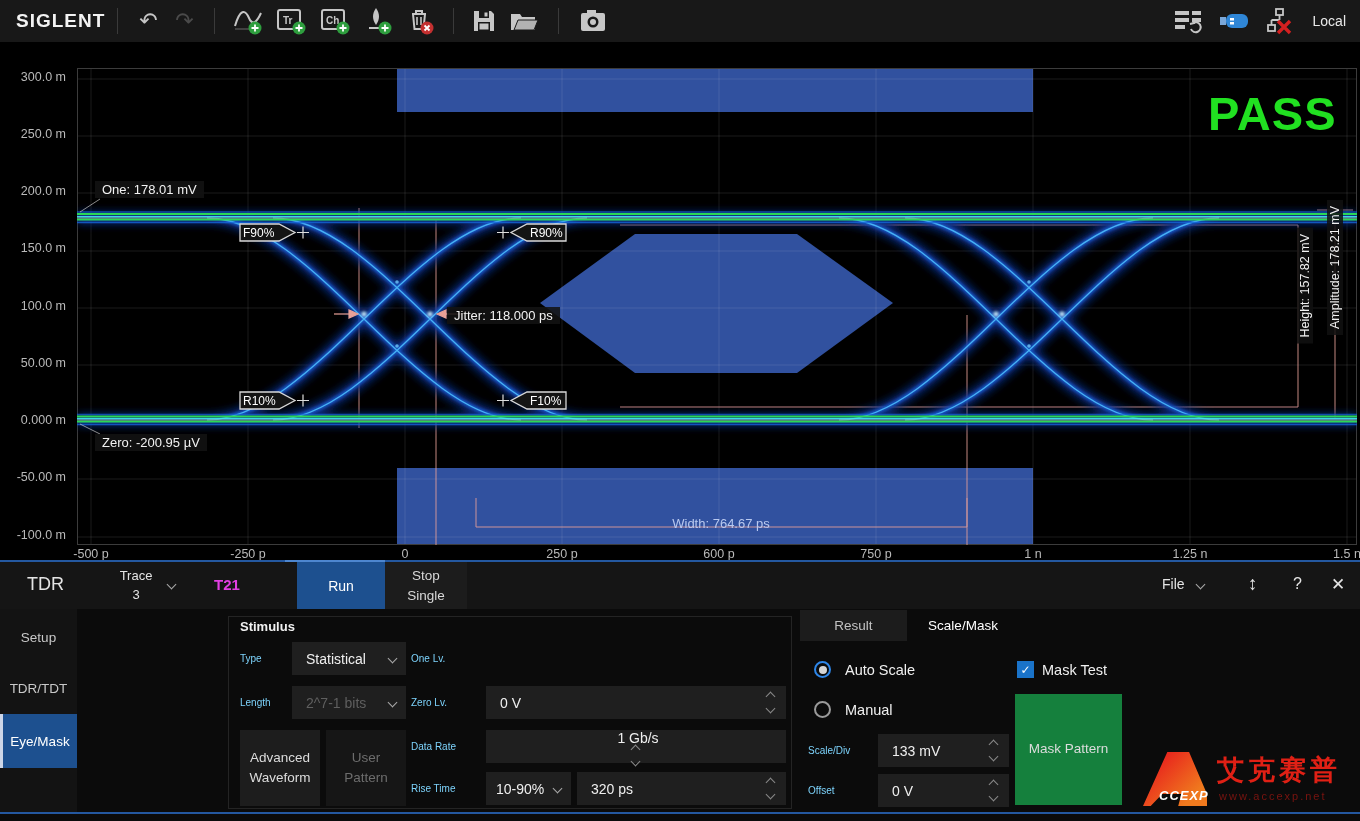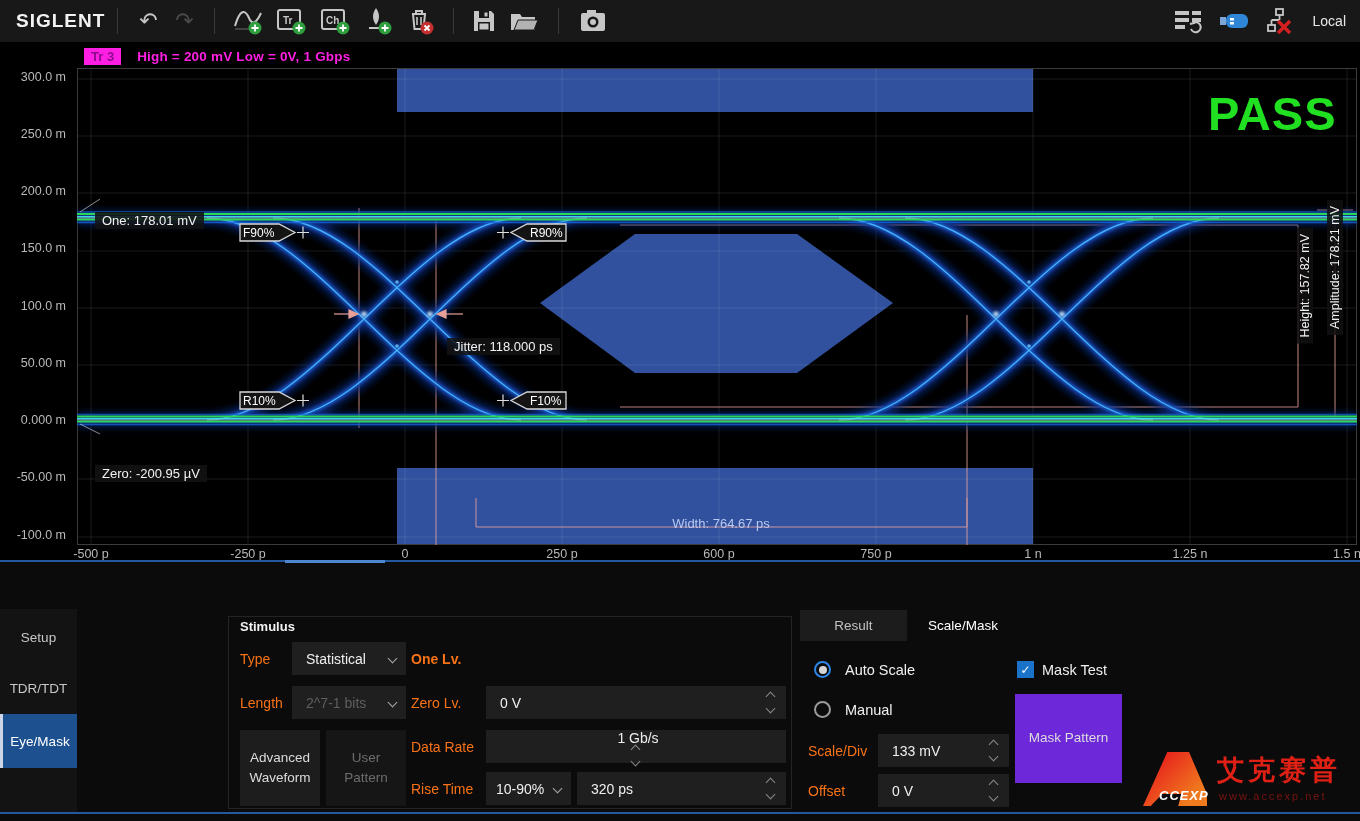--- a/index.html
+++ b/index.html
@@ -16,21 +16,21 @@
   .tspacer { flex:1; }
   .local { color:#e8e8e8; font-size:14px; margin:0 14px 0 10px; }
 
   
   .plot-wrap { position:absolute; top:42px; left:0; width:1360px; height:518px; background:#000; overflow:hidden; }
   .trace-info { position:absolute; top:3px; left:84px; height:22px; display:flex; align-items:center; z-index:6; }
   .trace-badge { background:#ff1fe3; color:#8b0b8b; font-weight:bold; font-size:13px; padding:1px 7px; }
   .trace-settings { color:#ff1fe3; font-size:13.5px; margin-left:16px; font-weight:bold; letter-spacing:.2px; }
   .ytick { position:absolute; left:0; width:66px; text-align:right; color:#b9b9b9; font-size:12.5px; z-index:4; }
   .xtick { position:absolute; top:505px; width:70px; text-align:center; color:#b9b9b9; font-size:12.5px; z-index:4; }
-  .ann { position:absolute; color:#f2f2f2; font-size:13px; background:rgba(18,18,18,.88); padding:1px 7px; z-index:5; white-space:nowrap;margin-top:31px; }
+  .ann { position:absolute; color:#f2f2f2; font-size:13px; background:rgba(18,18,18,.88); padding:1px 7px; z-index:5; white-space:nowrap; }
   .ann-width { position:absolute; color:#b9c9f0; font-size:13px; z-index:5; text-align:center; background:transparent; }
   .vann { position:absolute; writing-mode:vertical-rl; transform:rotate(180deg); color:#f2f2f2; font-size:12.5px; background:rgba(16,16,16,.85); padding:6px 1px; z-index:5; white-space:nowrap; }
   .pass { position:absolute; left:1208px; top:44px; color:#21e021; font-size:47px; font-weight:bold; letter-spacing:1px; z-index:6; }
 
   
   .panel { position:absolute; top:560px; left:0; width:1360px; height:261px; background:#0b0b0b; border-top:2px solid #2458a0; }
   .panel-glow { position:absolute; top:-2px; left:285px; width:100px; height:3px; background:#4d86cf; }
   .titlebar { position:absolute; top:0; left:0; width:1360px; height:47px; background:#151515; }
   .tb-abs { position:absolute; color:#e4e4e4; }
   .chev { display:inline-block; width:7px; height:7px; border-right:1.6px solid #aaa; border-bottom:1.6px solid #aaa; transform:rotate(45deg); }
@@ -39,21 +39,21 @@
   .stop-btn span { width:56px; line-height:1.45; }
 
   .sidebar { position:absolute; top:47px; left:0; width:77px; height:205px; background:#131313; }
   .side-item { position:absolute; left:0; width:77px; display:flex; align-items:center; justify-content:center; color:#c8c8c8; font-size:13.5px; cursor:pointer; }
   .side-item.sel { background:#1d508f; color:#fff; border-left:3px solid #cdd6e8; }
 
   .groupbox { position:absolute; border:1px solid #242424; }
   .group-label { position:absolute; left:11px; top:2px; color:#f0f0f0; font-size:13px; font-weight:bold; }
   .pbtn { position:absolute; background:#1d1d1d; color:#dcdcdc; font-size:13.5px; display:flex; align-items:center; justify-content:center; text-align:center; cursor:pointer; line-height:1.5; }
   .pbtn.dim { background:#161616; color:#6d6d6d; }
-  .plabel { position:absolute; color:#f97316; font-size:14px; height:33px; display:flex; align-items:center; }
+  .plabel { position:absolute; color:#7dd3fc; font-size:10px; height:33px; display:flex; align-items:center; }
   .field { position:absolute; height:33px; background:#1f1f1f; color:#efefef; font-size:14px; display:flex; align-items:center; padding:0 10px; cursor:pointer; }
   .field .val { flex:1; padding-left:4px; }
   .field.dim .val { color:#5f5f5f; }
   .spinch { display:flex; flex-direction:column; gap:5px; align-items:center; margin-right:2px; }
   .spinch .chev { border-color:#8a8a8a; }
   .chev.up { transform:rotate(-135deg); }
 
   .tab { position:absolute; top:48px; height:31px; display:flex; align-items:center; justify-content:center; font-size:13.5px; cursor:pointer; }
   .radio { position:absolute; width:17px; height:17px; border-radius:50%; border:2px solid #9a9a9a; display:flex; align-items:center; justify-content:center; cursor:pointer; }
   .radio.sel { border-color:#2e86e8; }
@@ -173,24 +173,20 @@
         <rect x="3" y="18" width="7" height="6" stroke="#c6c6c6" stroke-width="1.8" fill="none"></rect>
         <path d="M14.5,8 V13 M14.5,13 H6.5 M6.5,13 V18" stroke="#c6c6c6" stroke-width="1.8" fill="none"></path>
         <path d="M13,14 L25,26 M25,14 L13,26" stroke="#d42020" stroke-width="3.4"></path>
       </svg>
     </div>
     <div class="local">Local</div>
   </div>
 
   <div class="plot-wrap">
 
-    <div class="trace-info">
-      <span class="trace-badge">Tr 3</span>
-      <span class="trace-settings">High = 200 mV  Low = 0V,  1 Gbps</span>
-    </div>
 
     <div class="ytick" style="top:28px">300.0 m</div>
     <div class="ytick" style="top:85px">250.0 m</div>
     <div class="ytick" style="top:142px">200.0 m</div>
     <div class="ytick" style="top:199px">150.0 m</div>
     <div class="ytick" style="top:257px">100.0 m</div>
     <div class="ytick" style="top:314px">50.00 m</div>
     <div class="ytick" style="top:371px">0.000 m</div>
     <div class="ytick" style="top:428px">-50.00 m</div>
     <div class="ytick" style="top:486px">-100.0 m</div>
@@ -311,37 +307,55 @@
     <div class="ann" style="left:447px;top:265px;">Jitter: 118.000 ps</div>
     <div class="ann-width" style="left:621px;top:474px;width:200px;">Width: 764.67 ps</div>
     <div class="vann" style="left:1297px;top:186px;">Height: 157.82 mV</div>
     <div class="vann" style="left:1327px;top:158px;">Amplitude: 178.21 mV</div>
     <div class="pass">PASS</div>
   </div>
 
   <div class="panel">
     <div class="panel-glow"></div>
 
+    <div class="titlebar">
+      <div class="tb-abs" style="left:27px;top:12px;font-size:18px;">TDR</div>
+      <div class="tb-abs" style="left:112px;top:5px;width:48px;text-align:center;font-size:13px;line-height:1.45;cursor:pointer;">
+        <div>Trace</div>
+        <div>3</div>
+      </div>
+      <span class="chev" style="position:absolute;left:168px;top:19px;"></span>
+      <div class="tb-abs" style="left:214px;top:14px;color:#e23fe2;font-weight:bold;font-size:15px;">T21</div>
+      <div class="run-btn">Run</div>
+      <div class="stop-btn">
+          <span>Stop Single</span>
+        </div>
+      <div class="tb-abs" style="left:1162px;top:14px;font-size:14px;cursor:pointer;">File</div>
+      <span class="chev" style="position:absolute;left:1197px;top:19px;"></span>
+      <div class="tb-abs" style="left:1248px;top:11px;font-size:19px;cursor:pointer;">↕</div>
+      <div class="tb-abs" style="left:1293px;top:13px;font-size:16px;cursor:pointer;">?</div>
+      <div class="tb-abs" style="left:1331px;top:12px;font-size:17px;cursor:pointer;">✕</div>
+    </div>
 
     <div class="sidebar">
       <div class="side-item" style="top:5px;height:46px;">Setup</div>
       <div class="side-item" style="top:56px;height:46px;">TDR/TDT</div>
       <div class="side-item sel" style="top:105px;height:54px;">Eye/Mask</div>
     </div>
 
 
     <div class="groupbox" style="left:228px;top:54px;width:564px;height:193px;">
       <div class="group-label">Stimulus</div>
 
       <div class="plabel" style="left:11px;top:25px;">Type</div>
       <div class="field" style="left:63px;top:25px;width:114px;">
         <span class="val">Statistical</span>
           <span class="chev"></span>
       </div>
-      <div class="plabel" style="left:182px;top:25px;font-weight:bold;">One Lv.</div>
+      <div class="plabel" style="left:182px;top:25px;">One Lv.</div>
 
       <div class="plabel" style="left:11px;top:69px;">Length</div>
       <div class="field dim" style="left:63px;top:69px;width:114px;">
         <span class="val">2^7-1 bits</span>
           <span class="chev"></span>
       </div>
       <div class="plabel" style="left:182px;top:69px;">Zero Lv.</div>
       <div class="field" style="left:257px;top:69px;width:300px;">
         <span class="val">0 V</span>
         <span class="spinch">
@@ -402,21 +416,21 @@
     <div class="field" style="left:878px;top:212px;width:131px;">
       <span class="val">0 V</span>
       <span class="spinch">
           <span class="chev up"></span>
           <span class="chev"></span>
         </span>
     </div>
 
     <div class="checkbox" style="left:1017px;top:99px;">✓</div>
     <div class="rlabel" style="left:1042px;top:100px;">Mask Test</div>
-    <div class="pbtn" style="left:1015px;top:132px;width:107px;height:89px;background:#6d28d9;">Mask Pattern</div>
+    <div class="pbtn" style="left:1015px;top:132px;width:107px;height:111px;background:#15803d;">Mask Pattern</div>
 
     <div class="logo">
       <div class="logo-a"></div>
       <div class="logo-ccexp">CCEXP</div>
       <div class="logo-cn">艾克赛普</div>
       <div class="logo-url">www.accexp.net</div>
     </div>
 
     <div class="bottom-line"></div>
   </div>

